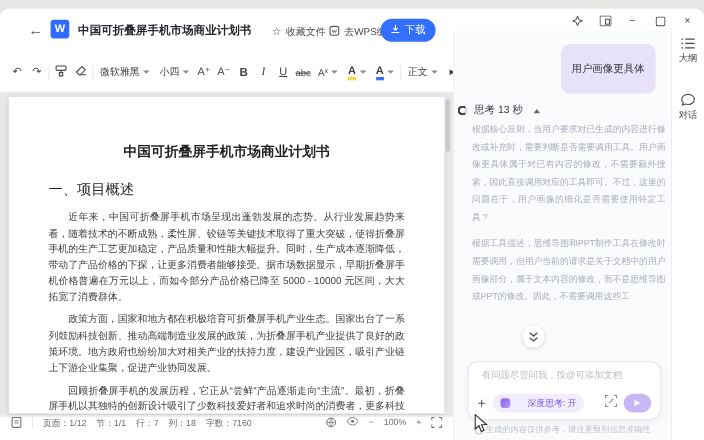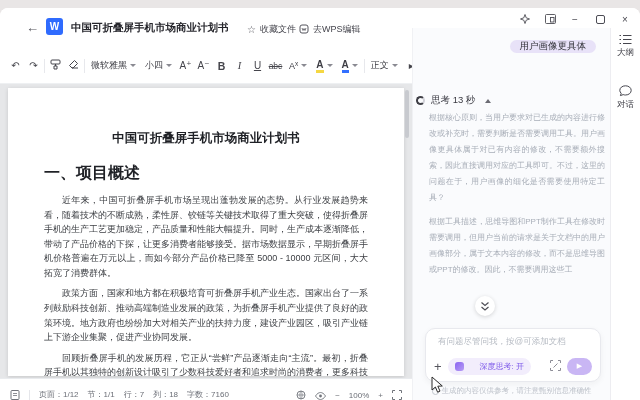--- a/index.html
+++ b/index.html
@@ -45,39 +45,39 @@
   .lbl-hl{font-size:10px;font-weight:bold;border-bottom:3px solid #f5d742;line-height:11px;}
   .lbl-fc{font-size:10px;font-weight:bold;border-bottom:3px solid #3370ff;line-height:11px;}
   .sup-x{font-size:6.5px;position:relative;top:-3px;}
 
   
   .canvas{position:absolute;left:0;top:76px;width:412px;height:294px;background:#e6e7e9;overflow:hidden;}
   .page{position:absolute;left:8px;top:4px;width:396px;height:288px;background:#fff;
         box-shadow:0 1px 4px rgba(0,0,0,.14);box-sizing:border-box;
         padding:42px 36px 0 36px;overflow:hidden;}
   .doc-title-line{font-size:12.5px;font-weight:bold;color:#1f2126;text-align:center;margin:0 0 16px 0;}
-  .doc-h1{font-size:16px;font-weight:bold;color:#1f2126;margin:0 0 9px 0;}
+  .doc-h1{font-size:13px;font-weight:normal;color:#1f2126;margin:0 0 9px 0;}
   .doc-h2{font-size:10px;font-weight:bold;color:#1f2126;margin:0 0 12px 0;}
   .doc-p{font-size:9px;line-height:1.62;color:#3e4045;text-align:justify;text-indent:2em;margin:0 0 6px 0;}
   .doc-scrollbar{position:absolute;right:3px;top:6px;width:4px;height:48px;background:#c8cacf;border-radius:2px;}
 
   
   .statusbar{position:absolute;left:0;top:370px;width:412px;height:22px;background:#fff;
-             border-top:1px solid #e9ebee;display:flex;align-items:flex-end;gap:9px;
+             border-top:1px solid #e9ebee;display:flex;align-items:flex-start;gap:9px;
              padding:0 10px;box-sizing:border-box;font-size:8px;color:#6b6e76;}
   .sb-div{width:1px;height:10px;background:#e5e6ea;}
   .sb-ico{display:flex;align-items:center;color:#71747b;}
   .sb-spacer{flex:1;}
   .sb-zoom{color:#6b6e76;}
 
   
   .chat{position:absolute;left:412px;top:20px;width:198px;height:372px;background:#fafbfd;
         border-left:1px solid #f0f1f4;box-sizing:border-box;}
   .bubble{position:absolute;right:14px;top:12px;background:#e8e2f8;border-radius:8px;
-          padding:0 10px;font-size:9.5px;color:#33333a;white-space:nowrap;}
+          padding:16px 10px;font-size:9.5px;color:#33333a;white-space:nowrap;}
   .think-head{position:absolute;left:3px;top:66px;display:flex;align-items:center;gap:6px;}
   .spinner{width:9px;height:9px;border-radius:50%;border:2px solid #3f3f46;border-right-color:#cfcfd6;box-sizing:border-box;}
   .think-label{font-size:9.5px;color:#3b3b43;}
   .think-chevron{margin-left:4px;}
   .think-body{position:absolute;left:16px;top:82px;width:176px;height:212px;overflow:hidden;}
   .think-p{font-size:8px;line-height:2.0;color:#a8aeb8;margin:0 0 8px 0;text-align:justify;}
   .scrolldown{position:absolute;left:62px;top:268px;width:20px;height:20px;border-radius:50%;
               background:#fff;box-shadow:0 1px 4px rgba(0,0,0,.16);display:flex;align-items:center;
               justify-content:center;}
   .input-card{position:absolute;left:12px;top:300px;width:176px;height:54px;background:#fff;
@@ -128,20 +128,29 @@
       </div>
       <div class="tb-abs tb-action act-edit">
         <span class="act-ico">
           <svg width="10" height="10" viewBox="0 0 10 10">
               <rect x="1" y="1" width="8" height="8" rx="2" fill="none" stroke="#55555d" stroke-width="1"></rect>
               <path d="M3 4 L4 6.5 L5 4.5 L6 6.5 L7 4" fill="none" stroke="#55555d" stroke-width="0.8"></path>
             </svg>
         </span>
         <span>去WPS编辑</span>
       </div>
+      <div class="tb-abs download-btn">
+        <span>
+          <svg width="9" height="9" viewBox="0 0 9 9">
+              <path d="M4.5 0.5 V5 M2.5 3.5 L4.5 5.5 L6.5 3.5" fill="none" stroke="#fff" stroke-width="1"></path>
+              <path d="M1 7.5 H8" stroke="#fff" stroke-width="1"></path>
+            </svg>
+        </span>
+        <span>下载</span>
+      </div>
 
       <div class="win-controls">
         <span class="wc">
           <svg width="10" height="10" viewBox="0 0 10 10">
               <path d="M5 0.5 L6.2 3.8 L9.5 5 L6.2 6.2 L5 9.5 L3.8 6.2 L0.5 5 L3.8 3.8 Z" fill="none" stroke="#4c4c54" stroke-width="0.9"></path>
             </svg>
         </span>
         <span class="wc">
           <svg width="11" height="10" viewBox="0 0 11 10">
               <rect x="0.5" y="0.5" width="10" height="9" rx="1" fill="none" stroke="#4c4c54" stroke-width="0.9"></rect>

